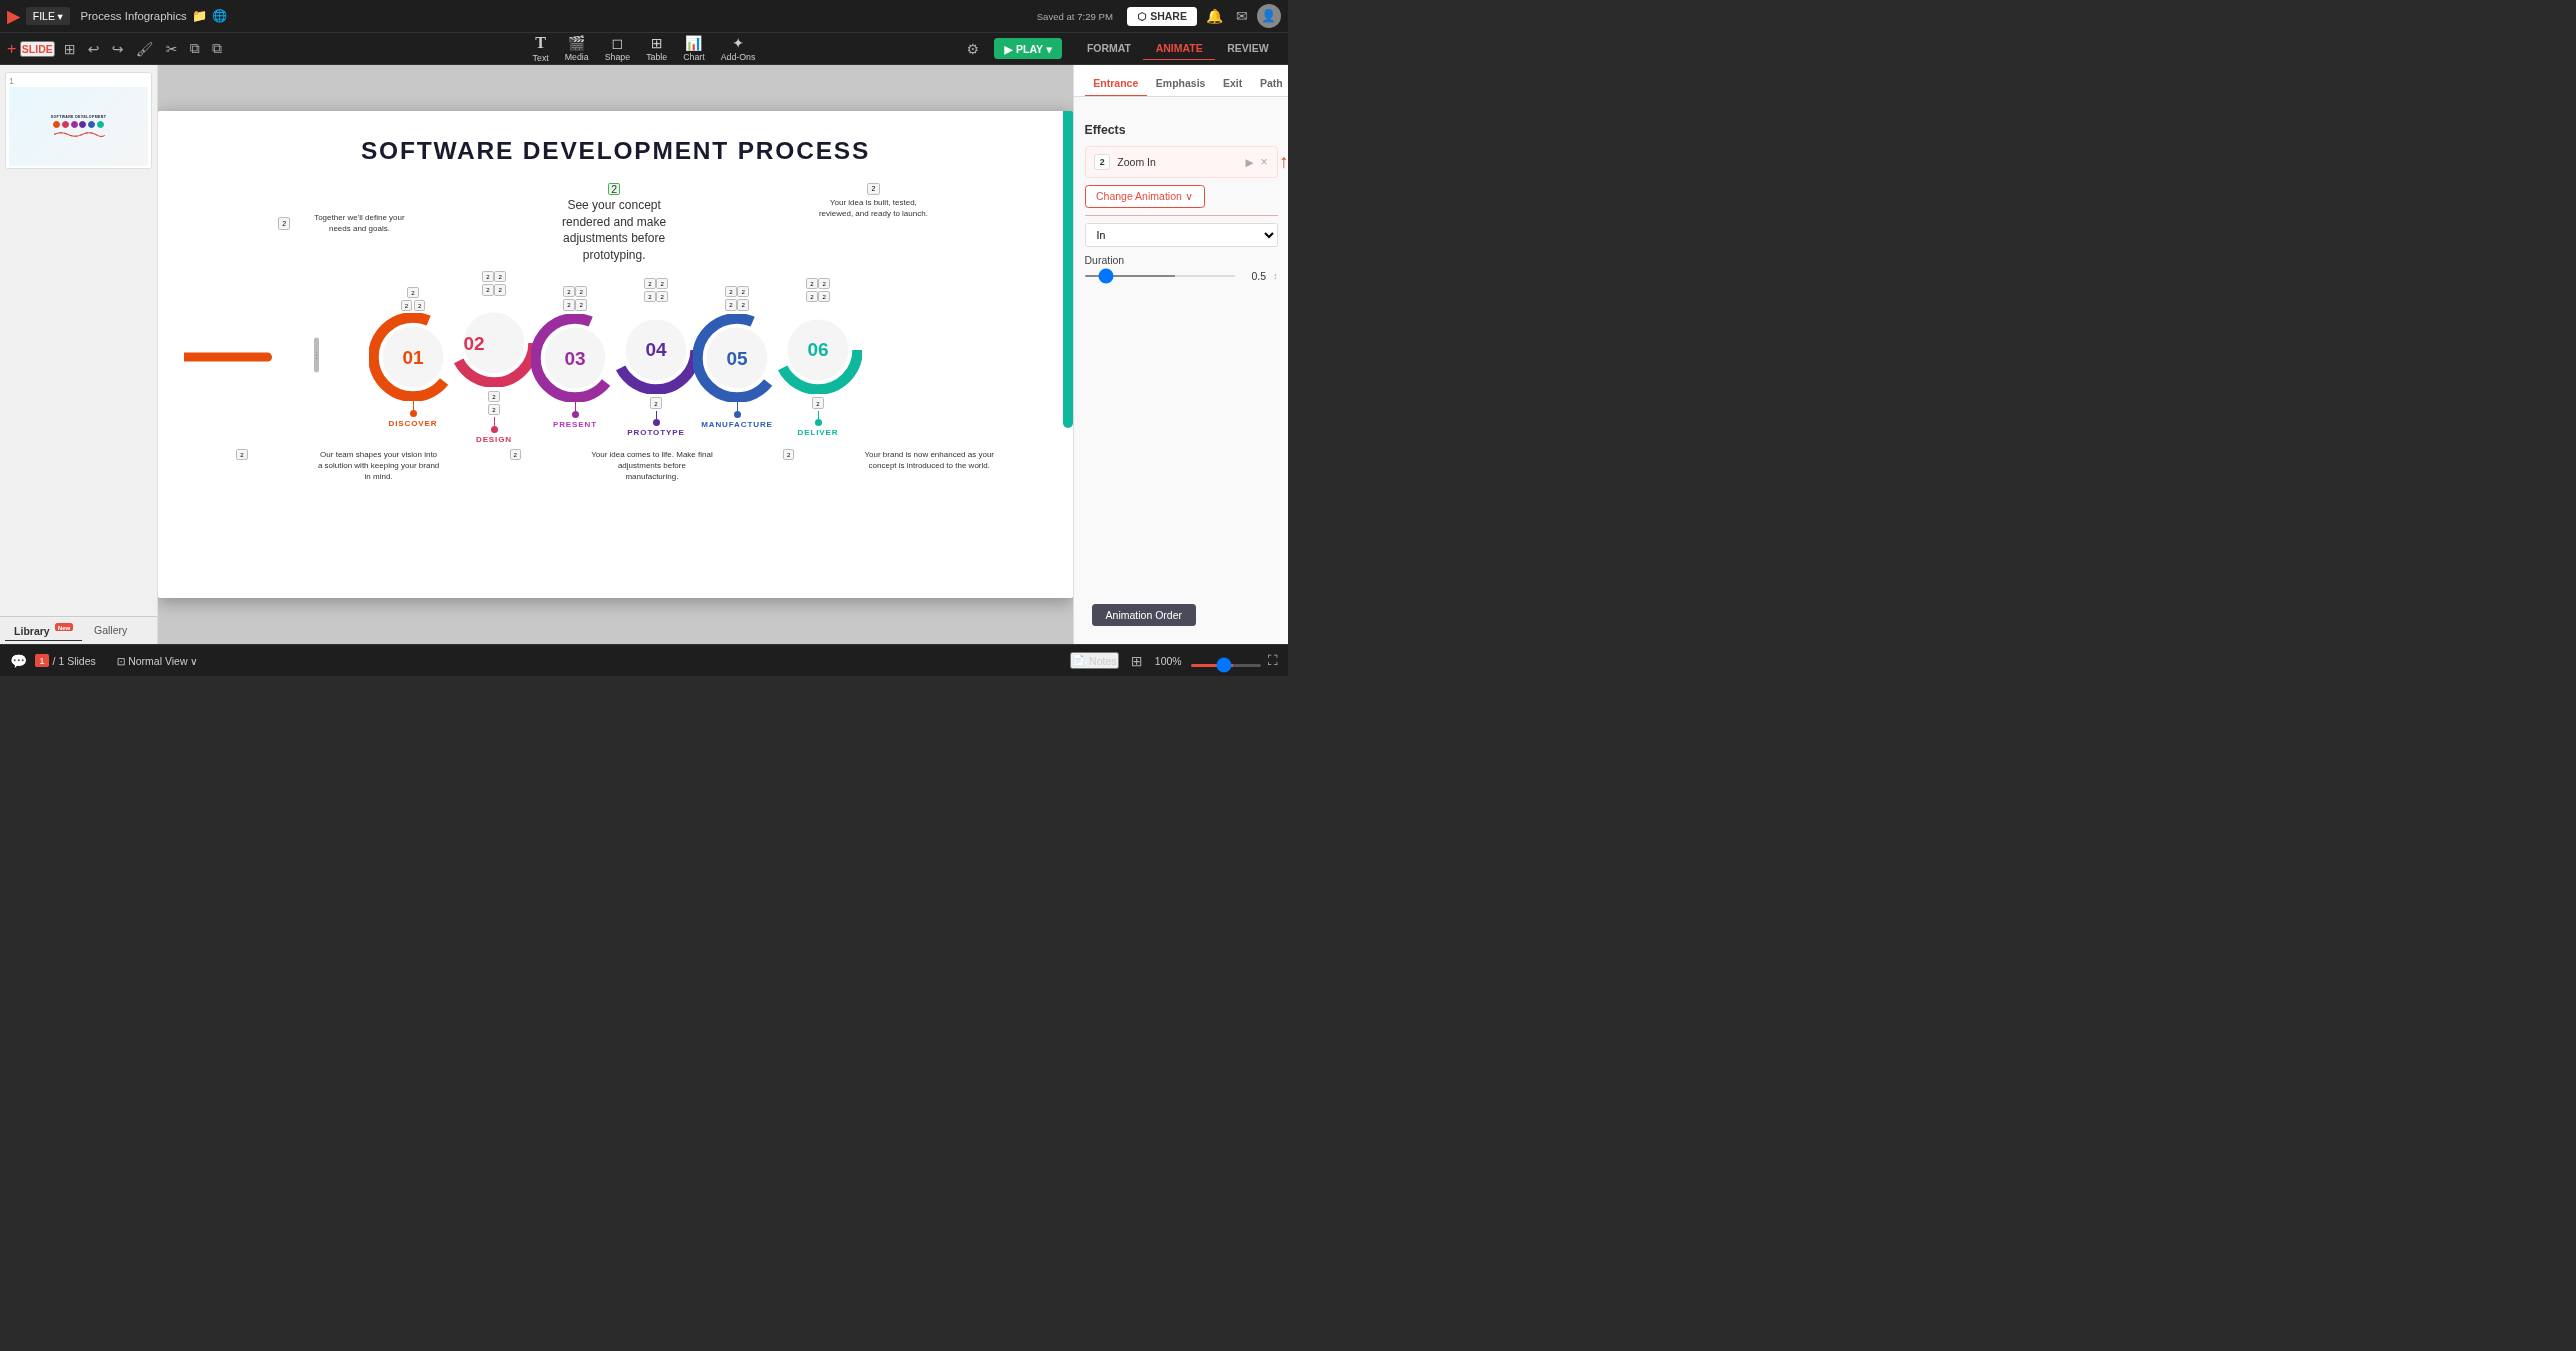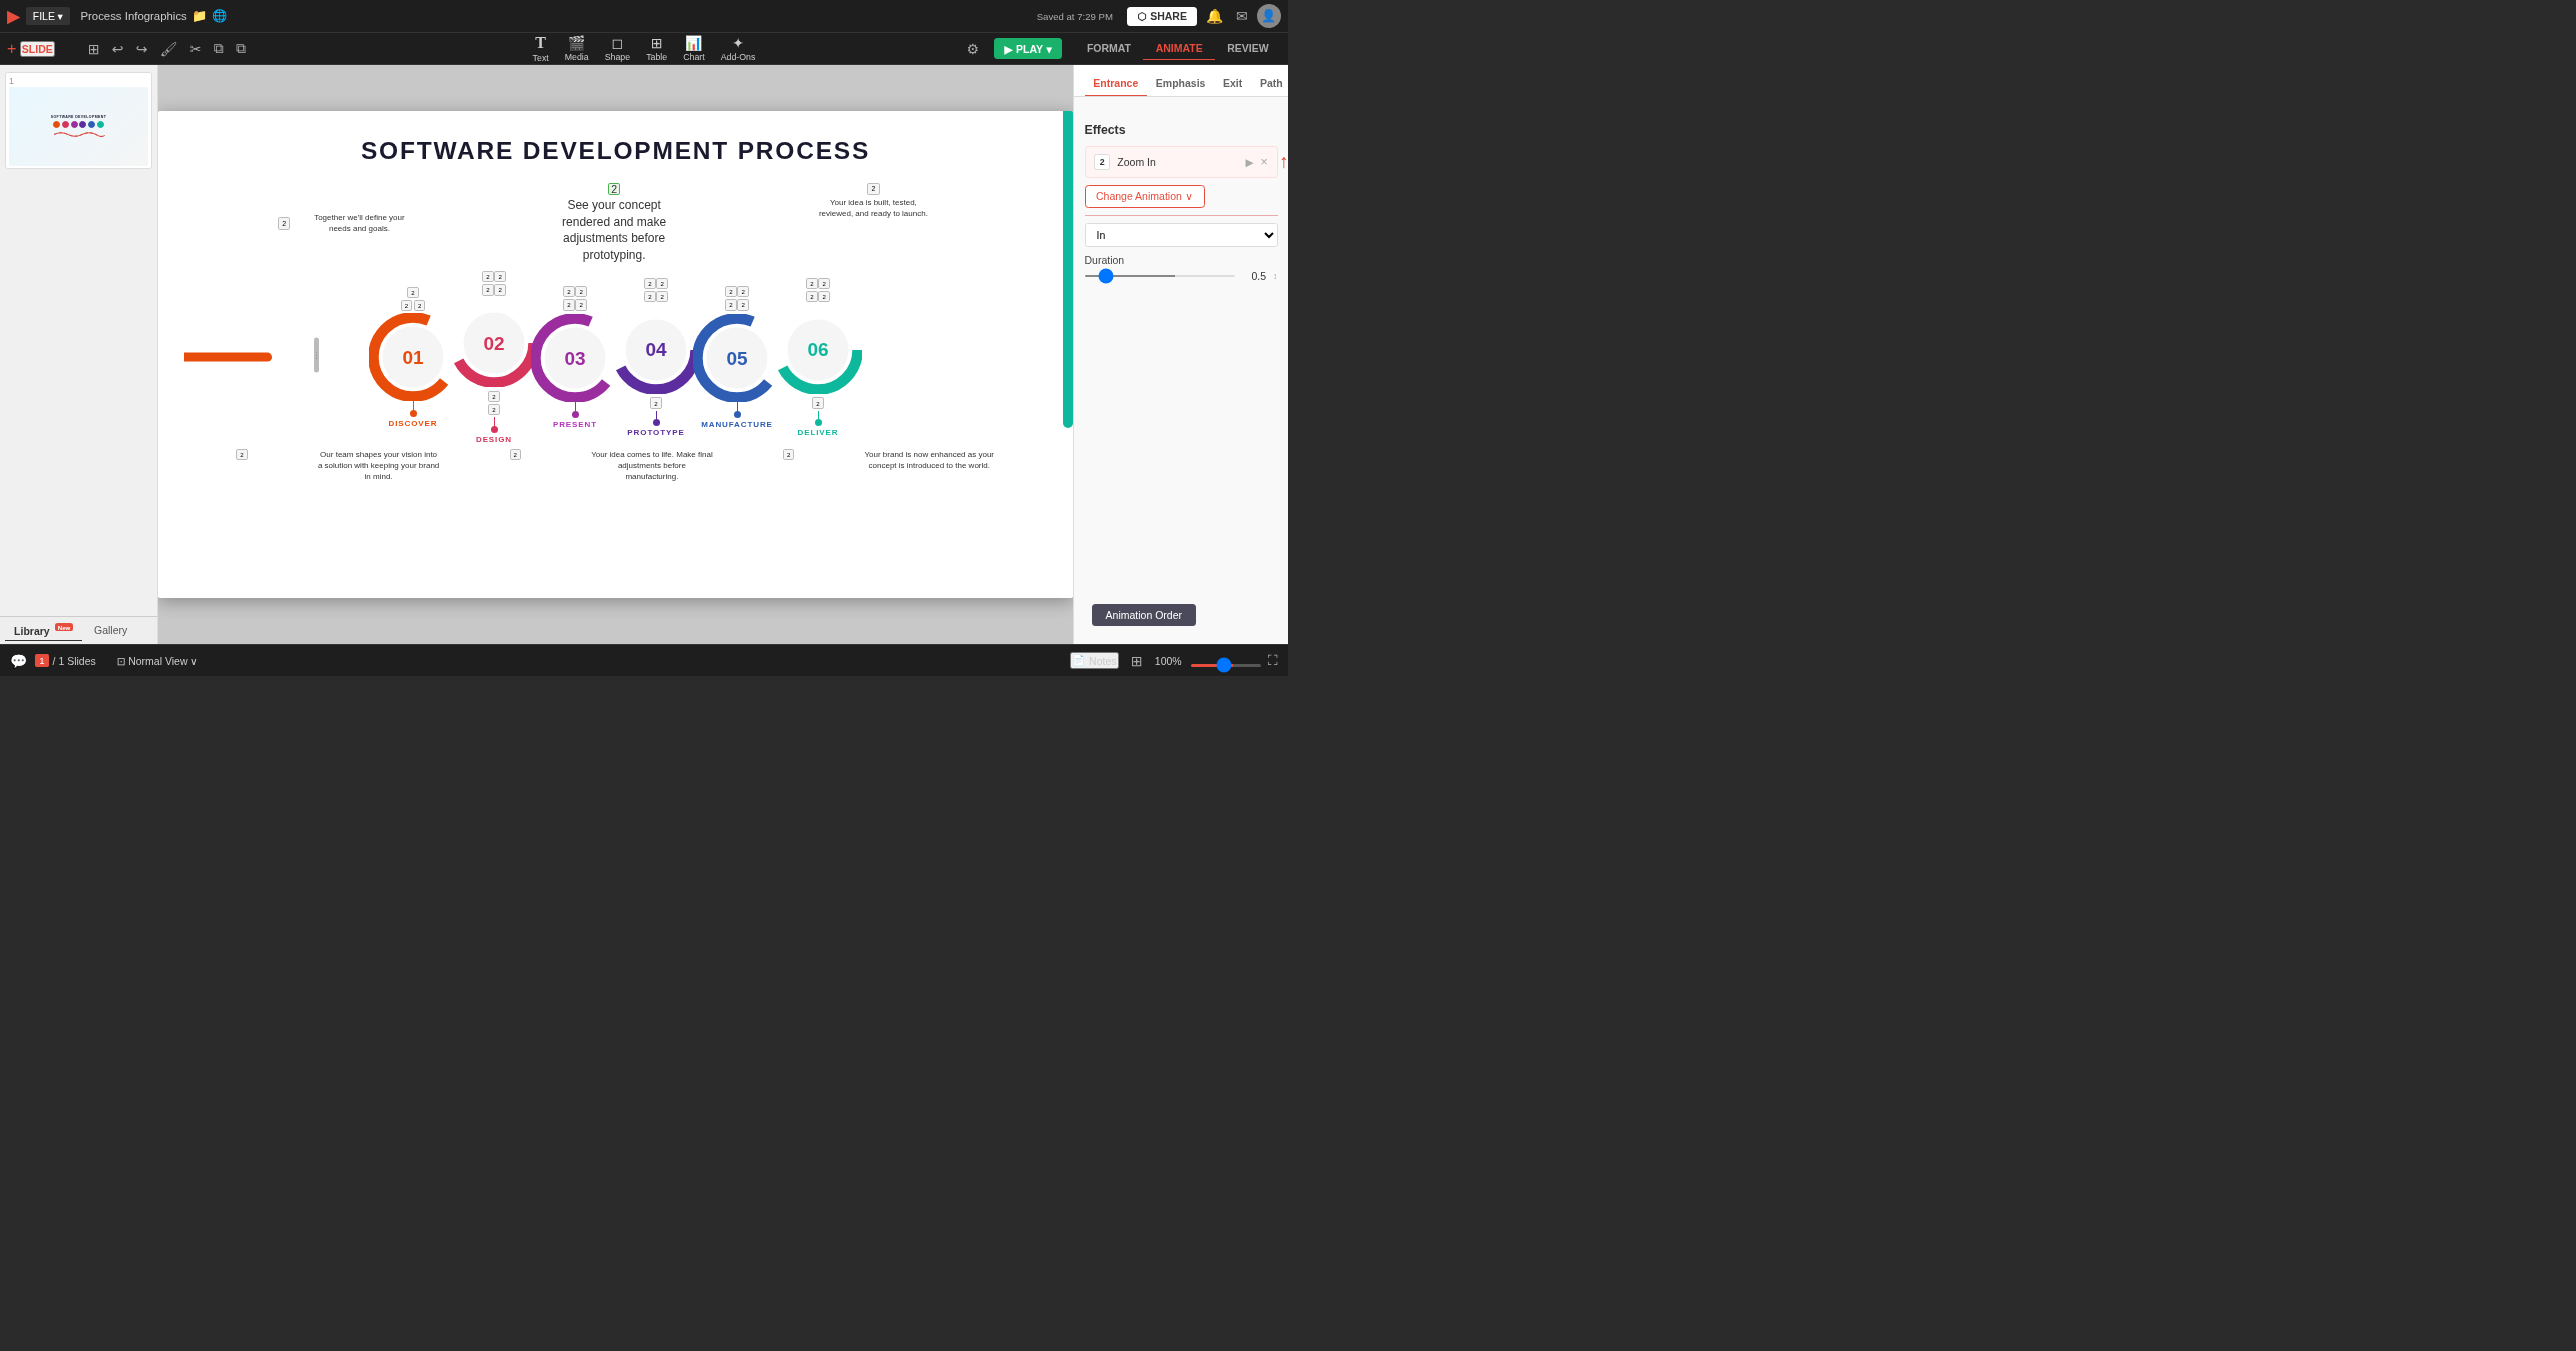--- a/index.html
+++ b/index.html
@@ -11,21 +11,21 @@
     #topbar .title { color: #ccc; font-size: 11.4px; margin-left: 5.3px; display: flex; align-items: center; gap: 5.3px; }
     #topbar .title-icons { color: #aaa; font-size: 12.3px; display: flex; gap: 5.3px; }
     #topbar .spacer { flex: 1; }
     #topbar .saved-text { color: #aaa; font-size: 9.6px; margin-right: 8.8px; }
     #topbar .share-btn { background: #fff; color: #333; border: none; padding: 3.5px 10.5px; border-radius: 3.5px; font-size: 10.5px; font-weight: 600; cursor: pointer; display: flex; align-items: center; gap: 3.5px; }
     #topbar .icon-btn { background: none; border: none; color: #aaa; font-size: 14px; cursor: pointer; padding: 3.5px; }
     #topbar .avatar { width: 24.5px; height: 24.5px; border-radius: 50%; background: #888; overflow: hidden; display: flex; align-items: center; justify-content: center; color: #fff; font-size: 12.3px; }
 
     
     #toolbar2 { display: flex; align-items: center; background: #1e1e1e; height: 32px; padding: 0 7px; gap: 3.5px; border-bottom: 0.9px solid #333; }
-    #toolbar2 .slide-btn { color: #e74c3c; font-size: 10.5px; font-weight: 600; display: flex; align-items: center; gap: 2.6px; cursor: pointer; margin-right: 25px; }
+    #toolbar2 .slide-btn { color: #e74c3c; font-size: 10.5px; font-weight: 600; display: flex; align-items: center; gap: 2.6px; cursor: pointer; margin-right: 1px; }
     #toolbar2 .tb-icon-btn { background: none; border: none; color: #aaa; font-size: 14px; cursor: pointer; padding: 2.6px 4.4px; }
     #toolbar2 .spacer { flex: 1; }
     #toolbar2 .center-tools { display: flex; align-items: center; gap: 16px; position: absolute; left: 50%; transform: translateX(-50%); }
     #toolbar2 .center-tool { display: flex; flex-direction: column; align-items: center; color: #ccc; font-size: 8.8px; cursor: pointer; gap: 1.8px; }
     #toolbar2 .play-btn { background: #1ab26b; color: #fff; border: none; padding: 4.4px 10.5px; border-radius: 3.5px; font-size: 10.5px; font-weight: 600; cursor: pointer; display: flex; align-items: center; gap: 3.5px; margin-left: 7px; }
     #toolbar2 .right-tabs { display: flex; align-items: center; gap: 0; margin-left: 8.8px; }
     #toolbar2 .right-tab { color: #aaa; font-size: 10.5px; font-weight: 600; padding: 5.3px 12.3px; cursor: pointer; border-bottom: 1.8px solid transparent; }
     #toolbar2 .right-tab.active { color: #e74c3c; border-bottom: 1.8px solid #e74c3c; }
 
     
@@ -266,21 +266,21 @@
             <div style="background:#f5f5f5; border:0.9px solid #bbb; border-radius:1.8px; width:11.4px; height:11.4px; display:flex; align-items:center; justify-content:center; font-size:6.1px;">2</div>
           </div>
           <div style="display:flex; gap:0.9px; margin-bottom:1.8px;">
             <div style="background:#f5f5f5; border:0.9px solid #bbb; border-radius:1.8px; width:11.4px; height:11.4px; display:flex; align-items:center; justify-content:center; font-size:6.1px;">2</div>
             <div style="background:#f5f5f5; border:0.9px solid #bbb; border-radius:1.8px; width:11.4px; height:11.4px; display:flex; align-items:center; justify-content:center; font-size:6.1px;">2</div>
           </div>
           <div style="position:relative; width:88px; height:88px; margin-top:1.8px;">
             <svg width="88" height="88" style="position:absolute; top:0; left:0;" viewBox="0 0 100 100">
               <circle cx="50" cy="50" r="45" fill="none" stroke="#d6345a" stroke-width="12" stroke-dasharray="200 283" stroke-dashoffset="80"></circle>
             </svg>
-            <div style="position:absolute; top:50%; left:50%; transform:translate(-50%,-50%); width:61px; height:61px; border-radius:50%; background:#f5f5f5; display:flex; align-items:center; justify-content:center;">
+            <div style="position:absolute; top:50%; left:50%; transform:translate(-50%,-50%); width:61px; height:61px; border-radius:50%; background:#f5f5f5; display:flex; align-items:center; ">
               <span style="font-size:19px; font-weight:900; color:#d6345a;">02</span>
             </div>
           </div>
           <div style="background:#f5f5f5; border:0.9px solid #bbb; border-radius:1.8px; width:11.4px; height:11.4px; display:flex; align-items:center; justify-content:center; font-size:6.1px; margin-top:3.5px;">2</div>
           <div style="background:#f5f5f5; border:0.9px solid #bbb; border-radius:1.8px; width:11.4px; height:11.4px; display:flex; align-items:center; justify-content:center; font-size:6.1px; margin-top:1.8px;">2</div>
           <div style="height:8.8px; border-left:1.8px solid #d6345a; margin-top:1.8px;"></div>
           <div style="width:7px; height:7px; border-radius:50%; background:#d6345a;"></div>
           <div style="font-size:8px; font-weight:700; color:#d6345a; letter-spacing:0.9px; margin-top:1.8px;">DESIGN</div>
         </div>
 

